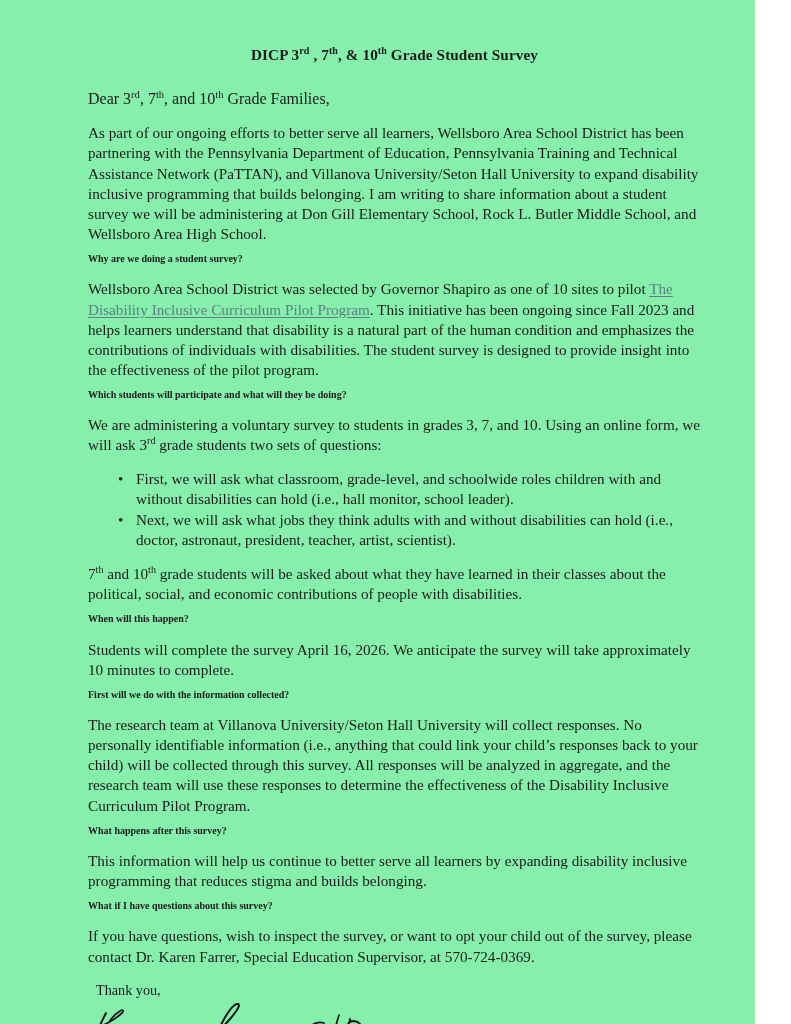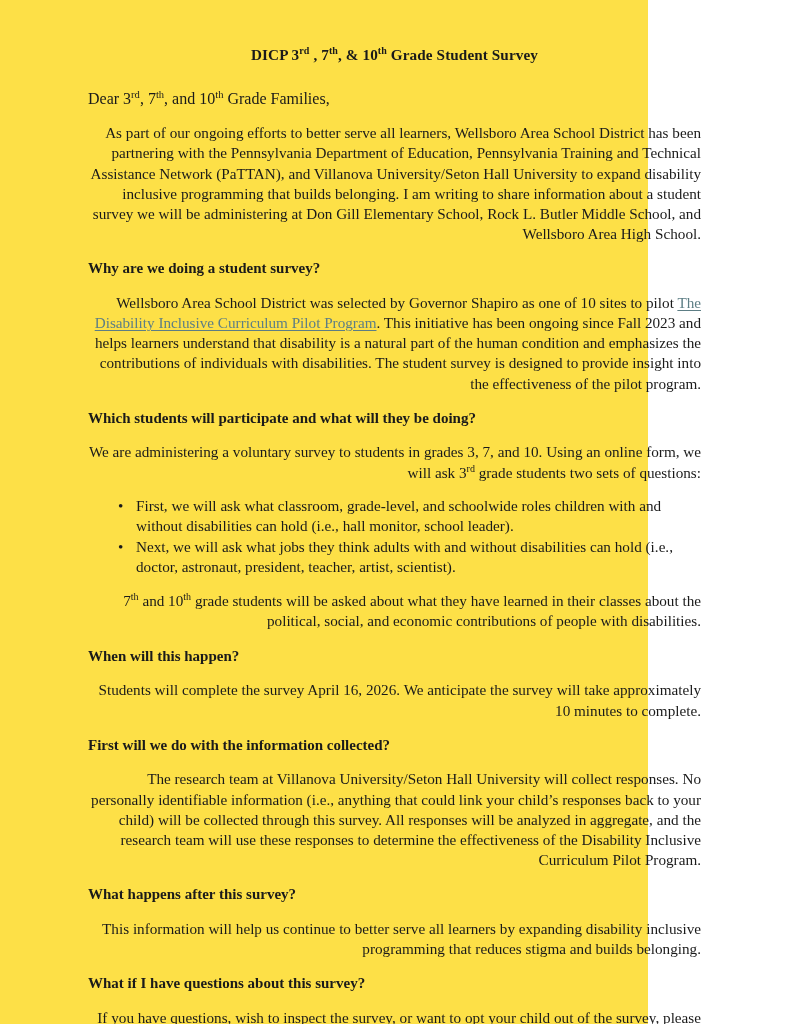--- a/index.html
+++ b/index.html
@@ -11,23 +11,23 @@
     width: 791px;
     height: 1024px;
     overflow: hidden;
     font-family: "Liberation Serif", "DejaVu Serif", serif;
     color: #1a1a1a;
     -webkit-font-smoothing: antialiased;
   }
 
   .page {
     position: relative;
-    width: 648px;
+    width: 755px;
     height: 1024px;
-    background: #fde047;
+    background: #86efac;
     box-sizing: border-box;
   }
 
   .content {
     position: absolute;
     left: 88px;
     top: 0;
     width: 613px;
   }
 
@@ -43,32 +43,32 @@
   .salutation {
     font-size: 16px;
     line-height: 1.32;
     margin: 24px 0 0 0;
   }
 
   p.body-para {
     font-size: 15.2px;
     line-height: 1.325;
     margin: 14px 0 0 0;
-    text-align: right;
+    text-align: left;
   }
 
   p.tight {
     margin-top: 14px;
   }
 
   h2.section-head {
     font-weight: bold;
-    font-size: 15px;
+    font-size: 10px;
     line-height: 1.32;
-    margin: 15px 0 0 0;
+    margin: 8px 0 0 0;
   }
 
   sup {
     font-size: 0.66em;
     vertical-align: super;
     line-height: 0;
   }
 
   a.doclink,
   .doclink {

